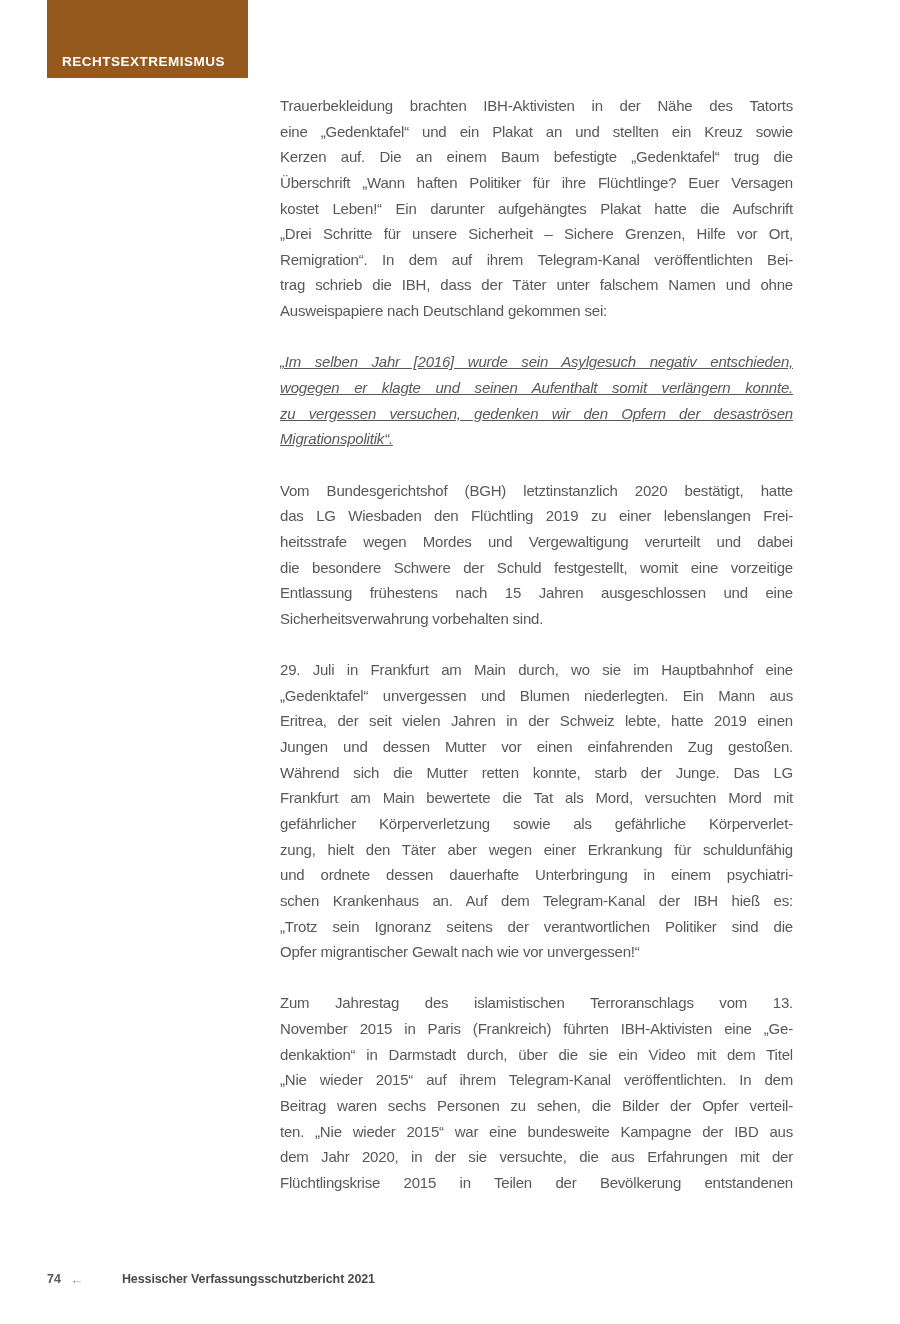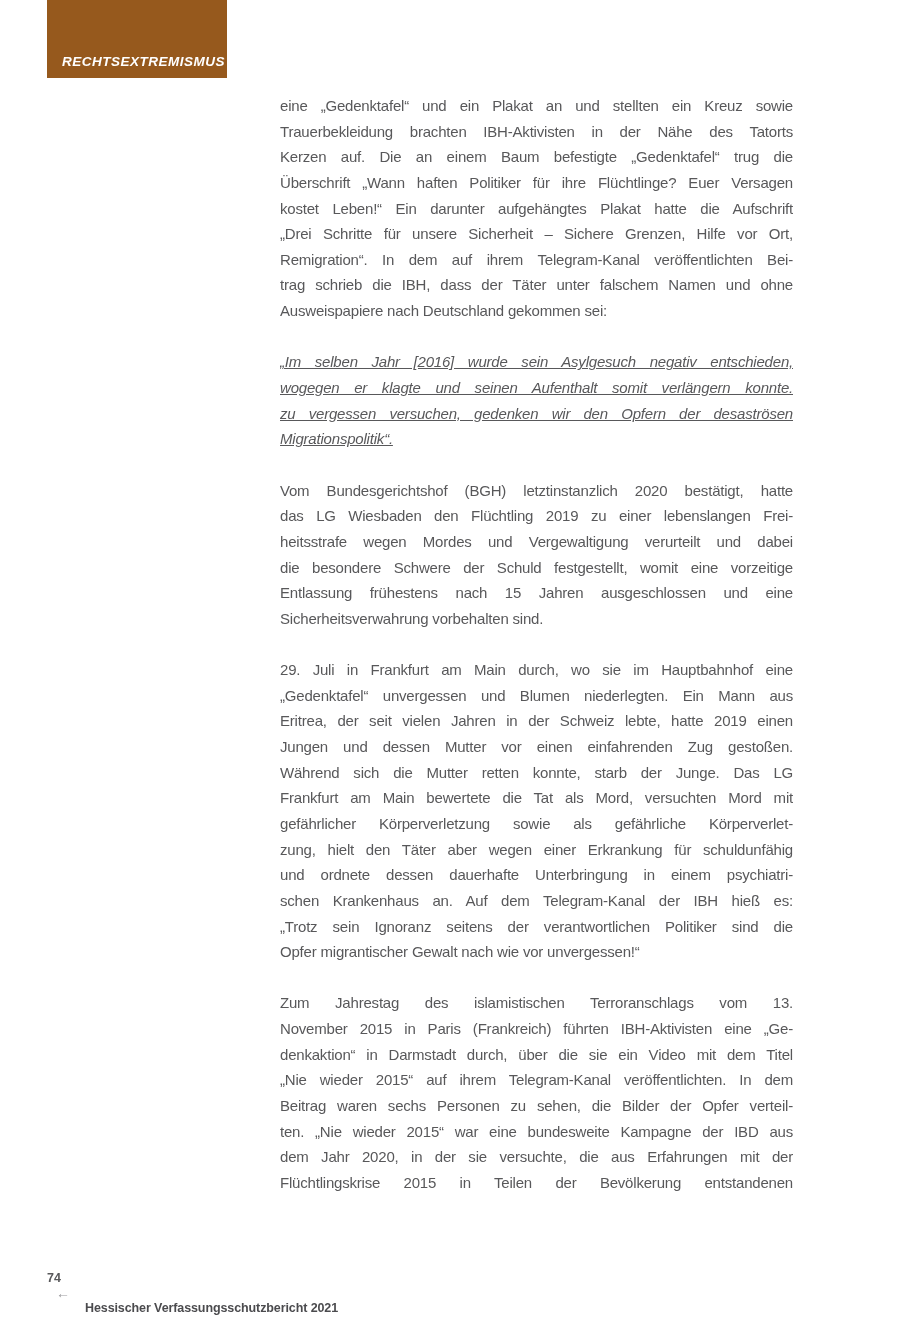--- a/index.html
+++ b/index.html
@@ -13,24 +13,23 @@
     position: relative;
     overflow: hidden;
     font-family: "Liberation Sans", sans-serif;
   }
 
   
   .category-bar {
     position: absolute;
     left: 47px;
     top: 0;
-    width: 180px;
+    width: 201px;
     height: 78px;
     background: var(--accent, #96591D);
-    font-style: italic;
   }
   .category-label {
     position: absolute;
     left: 15px;
     bottom: 9px;
     color: #ffffff;
     font-size: 13.5px;
     font-weight: bold;
     letter-spacing: 0.5px;
     white-space: nowrap;
@@ -68,23 +67,22 @@
     width: 100%;
     height: 0;
   }
 
   
   .page-footer {
     position: absolute;
     left: 47px;
     top: 1271px;
     display: flex;
-    align-items: flex-start;
+    align-items: center;
     font-size: 12.5px;
-    flex-direction: column;
   }
   .page-num {
     font-weight: bold;
     color: var(--body-text, #58585A);
   }
   .back-arrow {
     margin-left: 9px;
     color: var(--arrow-gray, #9B9B9E);
     font-size: 14px;
     text-decoration: none;
@@ -103,22 +101,22 @@
 
 <header>
   <div class="category-bar">
     <span class="category-label">RECHTSEXTREMISMUS</span>
   </div>
 </header>
 
 <main class="body-column">
 
 <p class="para body">
+      <span class="line fill">Trauerbekleidung brachten IBH-Aktivisten in der Nähe des Tatorts</span>
       <span class="line fill">eine „Gedenktafel“ und ein Plakat an und stellten ein Kreuz sowie</span>
-      <span class="line fill">Trauerbekleidung brachten IBH-Aktivisten in der Nähe des Tatorts</span>
       <span class="line fill">Kerzen auf. Die an einem Baum befestigte „Gedenktafel“ trug die</span>
       <span class="line fill">Überschrift „Wann haften Politiker für ihre Flüchtlinge? Euer Versagen</span>
       <span class="line fill">kostet Leben!“ Ein darunter aufgehängtes Plakat hatte die Aufschrift</span>
       <span class="line fill">„Drei Schritte für unsere Sicherheit – Sichere Grenzen, Hilfe vor Ort,</span>
       <span class="line fill">Remigration“. In dem auf ihrem Telegram-Kanal veröffentlichten Bei-</span>
       <span class="line fill">trag schrieb die IBH, dass der Täter unter falschem Namen und ohne</span>
       <span class="line">Ausweispapiere nach Deutschland gekommen sei:</span>
     </p>
     <p class="para quote">
       <span class="line fill">„Im selben Jahr [2016] wurde sein Asylgesuch negativ entschieden,</span>

